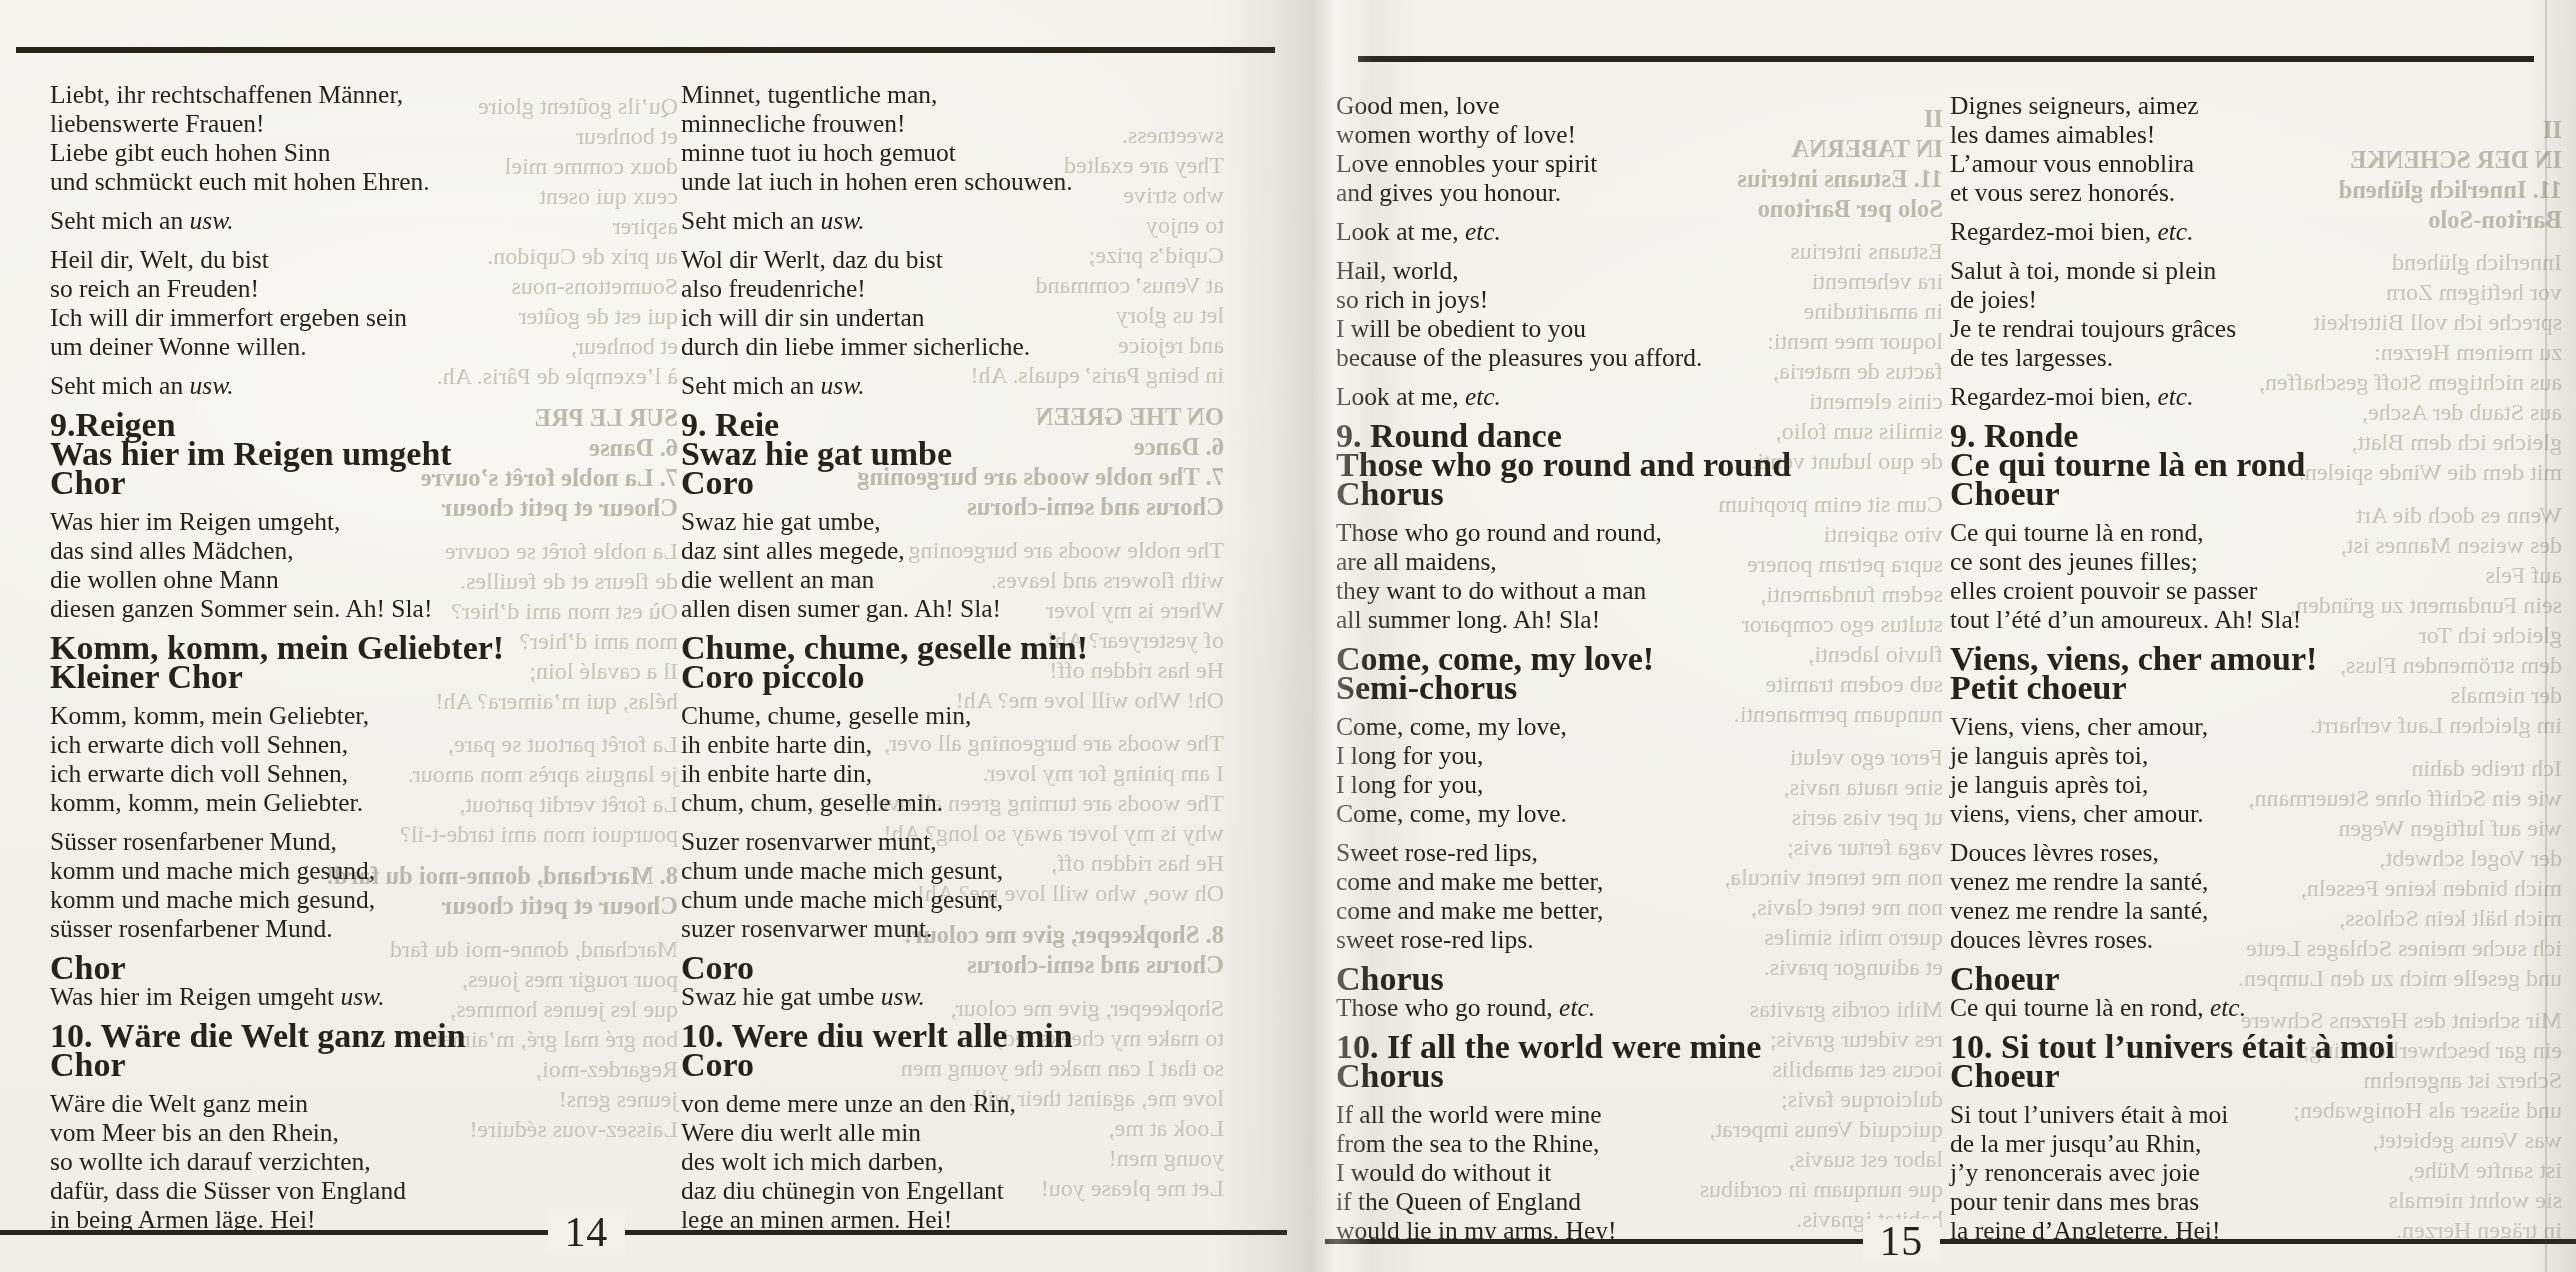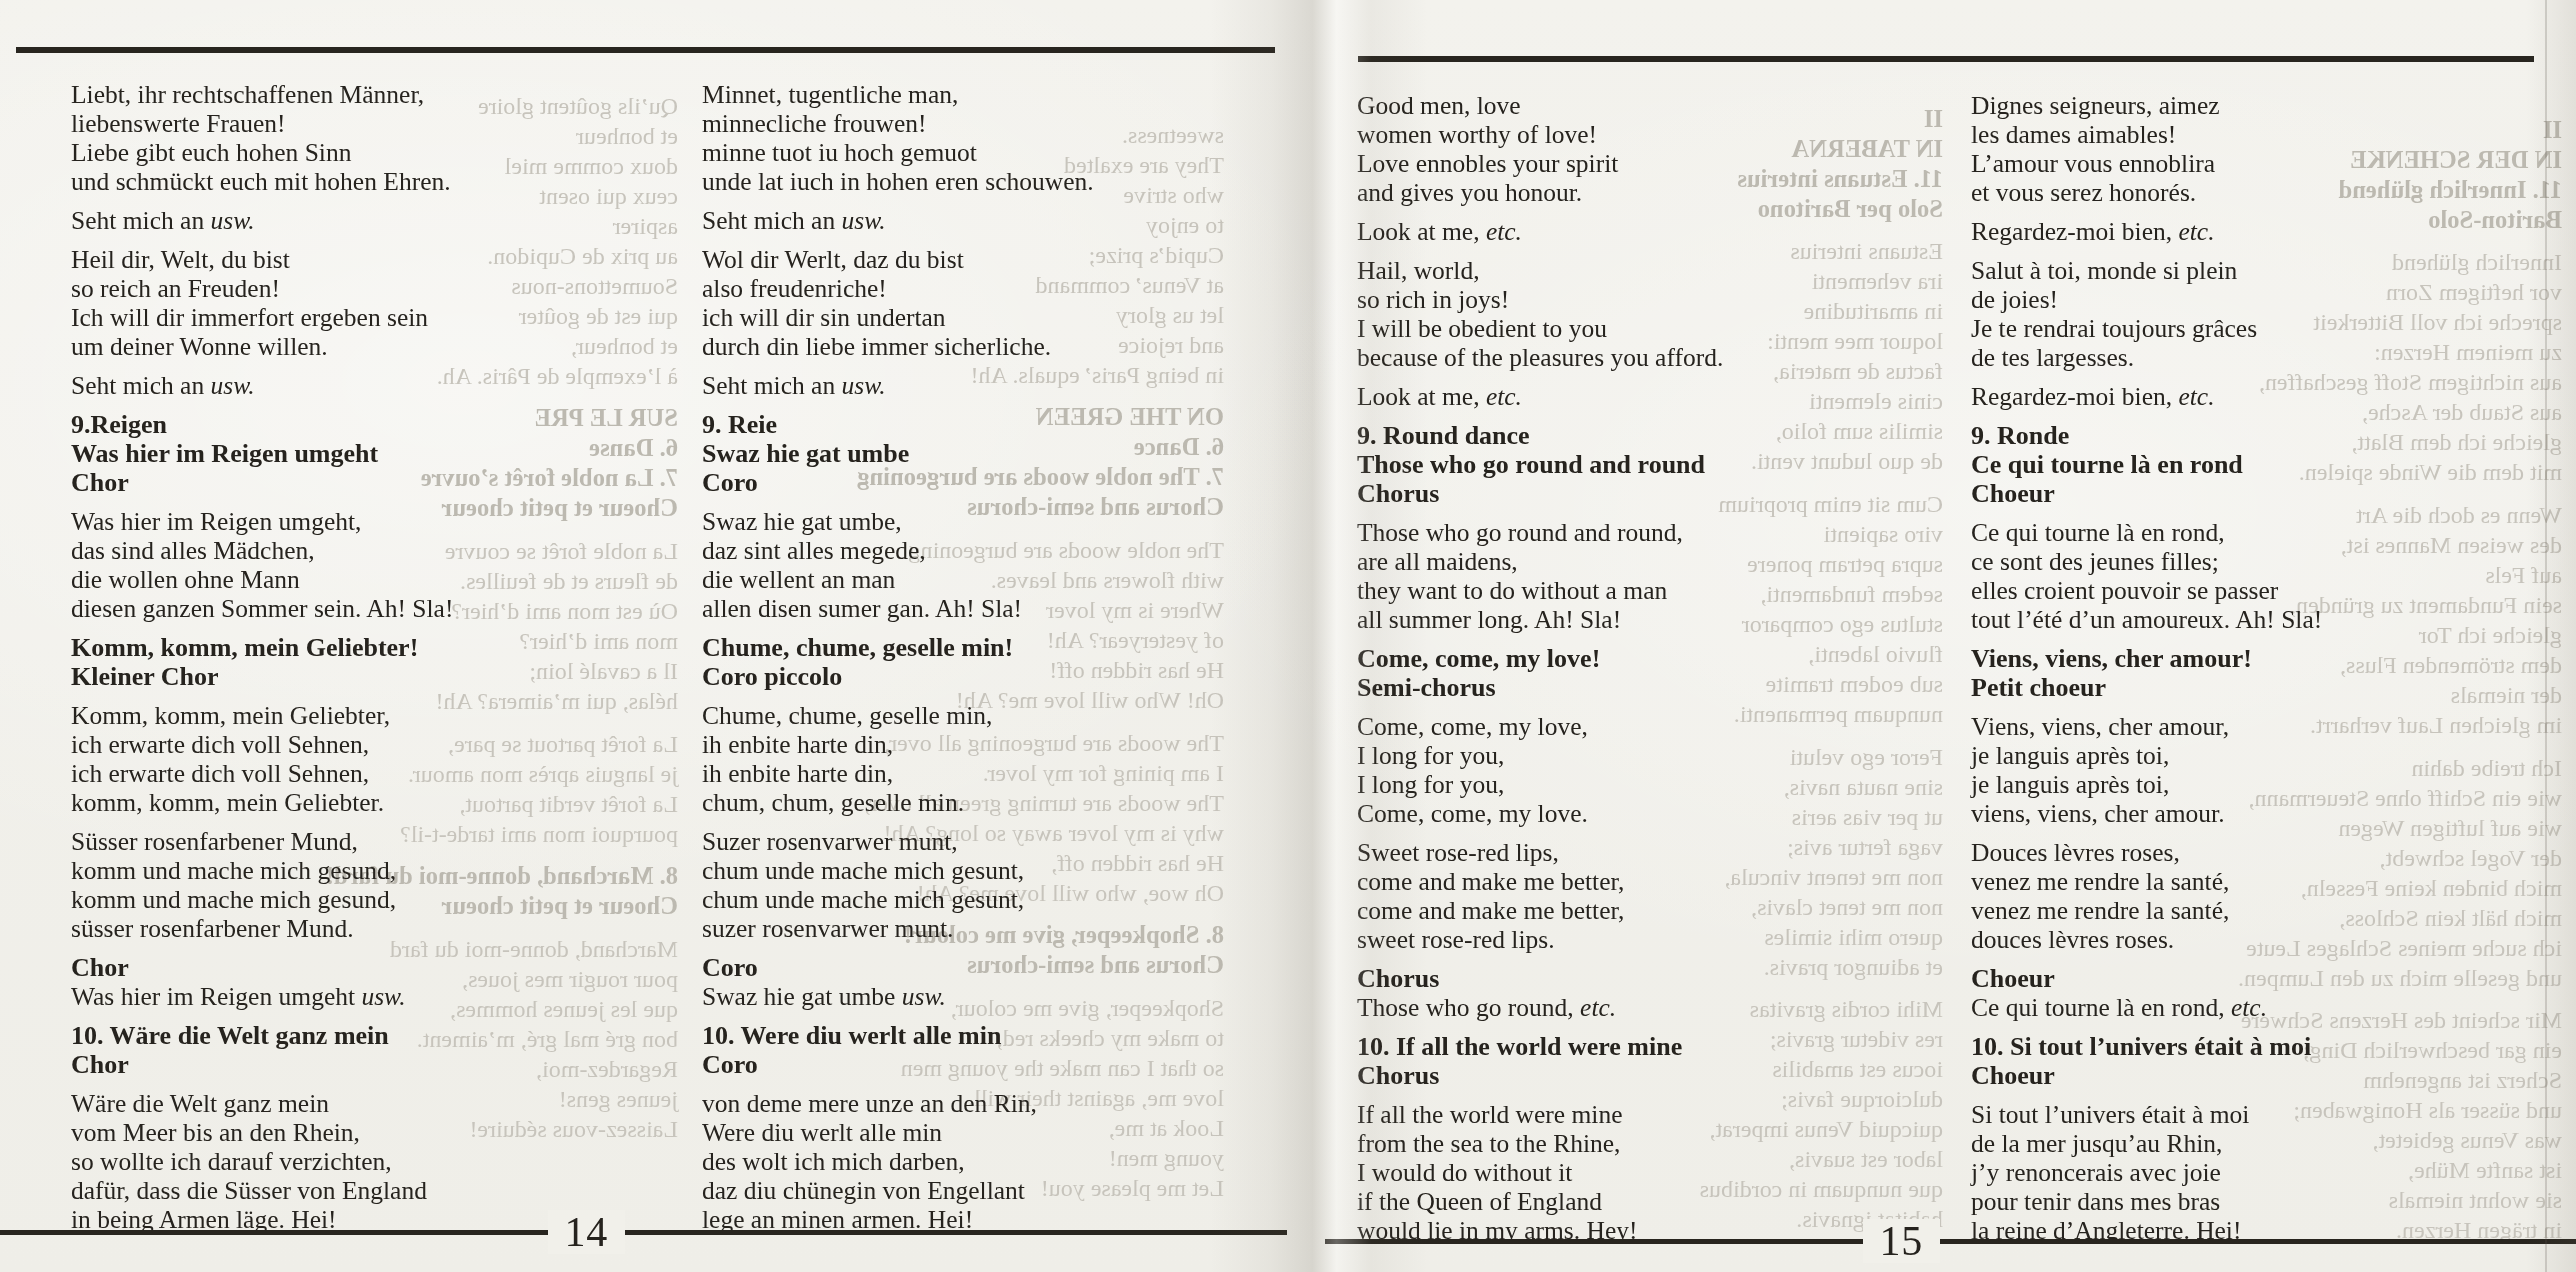--- a/index.html
+++ b/index.html
@@ -18,25 +18,25 @@
   .fold{
     position:absolute;top:0;bottom:0;left:1210px;width:218px;z-index:5;pointer-events:none;
     background:linear-gradient(90deg,
       rgba(110,102,88,0) 0%, rgba(110,102,88,.08) 28%, rgba(95,88,74,.17) 47%,
       rgba(255,255,255,.30) 58%, rgba(110,102,88,.07) 74%, rgba(110,102,88,0) 100%);
   }
   .edge-right{position:absolute;top:0;bottom:0;right:0;width:50px;z-index:5;pointer-events:none;
     background:linear-gradient(90deg,rgba(110,102,88,0),rgba(110,102,88,.13));}
   .page-cut{position:absolute;top:0;bottom:0;left:1257px;width:1.8px;background:rgba(90,84,72,.22);z-index:5;}
   .rule{position:absolute;background:#28251f;z-index:3;}
-  .col{position:absolute;font-size:25.5px;line-height:29px;z-index:2;margin-left:21px;}
+  .col{position:absolute;font-size:25.5px;line-height:29px;z-index:2;}
   .col .line{white-space:nowrap;}
   .block{margin-top:10px;}
   .block:first-child,.block.tight{margin-top:0;}
-  .block.heading{font-weight:bold;font-size:26px;}
+  .block.heading{font-weight:bold;font-size:34px;}
   em{font-style:italic;}
   .pagenum{
     position:absolute;z-index:4;font-size:42px;line-height:44px;
     background:#f1f0ea;padding:0 16.4px;letter-spacing:0.9px;
   }
   .ghost{
     position:absolute;z-index:1;transform:scaleX(-1);
     color:#c7c4bc;filter:blur(0.5px);
     font-size:24px;line-height:30px;
   }

